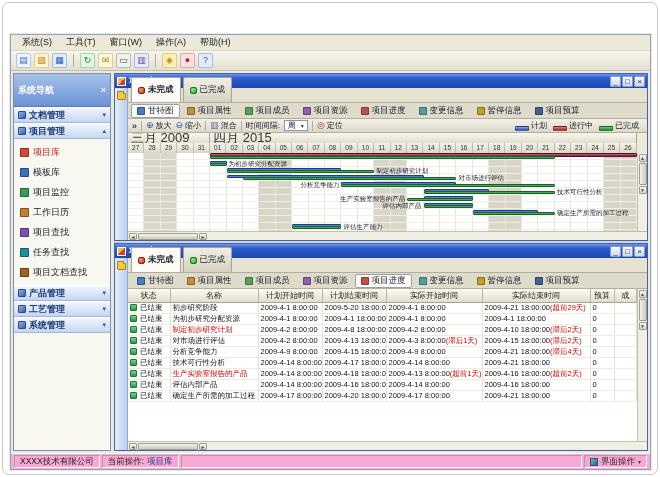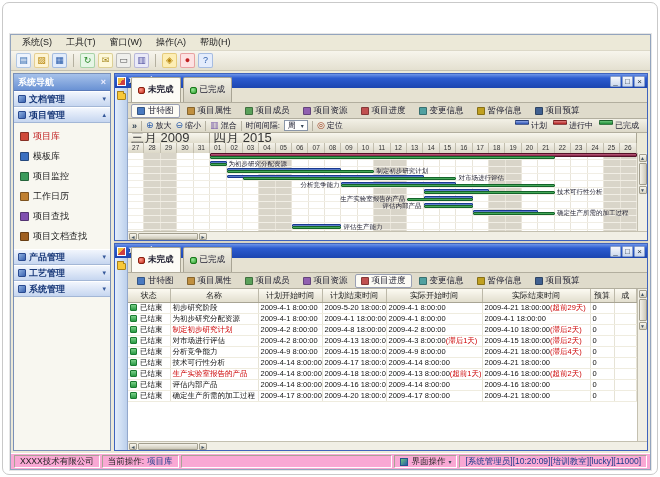--- a/index.html
+++ b/index.html
@@ -19,21 +19,21 @@
   .tico{width:15px;height:15px;border-radius:2px;display:inline-flex;align-items:center;justify-content:center;
         font-size:9px;line-height:1}
   .tsep{width:1px;height:13px;background:#b4b0a0;margin:0 3px}
 
   
   .content{flex:1;display:flex;padding:2px;min-height:0}
 
   
   .sidebar{width:98px;display:flex;flex-direction:column;border:1px solid #7a90b8;background:#f8f7f0}
   .sb-title{height:15px;flex:0 0 15px;background:linear-gradient(180deg,#a7c2ea,#6a92d4);color:#fff;
-            font-size:9px;font-weight:bold;display:flex;align-items:center;padding:8px 4px;border-bottom:1px solid #5a7ab8}
+            font-size:9px;font-weight:bold;display:flex;align-items:center;padding:16px 4px;border-bottom:1px solid #5a7ab8}
   .sb-x{margin-left:auto;font-size:9px;color:#eef;cursor:default}
   .sb-bodyc{flex:1;display:flex;flex-direction:column;min-height:0}
   .sb-sec{height:16px;flex:0 0 16px;background:linear-gradient(180deg,#f2f6fd,#c6d6f0);border-top:1px solid #fff;
           border-bottom:1px solid #a3b7d6;color:#1a3a7a;font-size:9px;font-weight:bold;
           display:flex;align-items:center;gap:3px;padding:0 4px;white-space:nowrap;overflow:hidden}
   .secico{width:8px;height:8px;background:linear-gradient(135deg,#8fb0e0,#3a62b0);border:1px solid #2a4a90;border-radius:1px;flex:0 0 8px}
   .arr{margin-left:auto;font-size:7px;color:#35589a}
   .sb-items{padding:5px 3px;display:flex;flex-direction:column;gap:4px;background:#f8f7f0}
   .sb-item{height:16px;display:flex;align-items:center;gap:4px;font-size:9px;color:#222;padding:0 3px;white-space:nowrap;overflow:hidden}
   .sb-item.active{color:#c02020}
@@ -83,21 +83,21 @@
        background:linear-gradient(180deg,#f3f1e7,#dcd8c8);border-bottom:1px solid #b2ae9e}
   .gt-ovf{font-size:9px;color:#345;font-weight:bold}
   .gsep{width:1px;height:10px;background:#b4b0a0}
   .gt-btn{display:flex;align-items:center;gap:2px;cursor:default}
   .gi{color:#2a5caa;font-size:9px;line-height:1}
   .gi-zi::before{content:"⊕"} .gi-zo::before{content:"⊖"} .gi-mix::before{content:"▥";color:#7a5caa}
   .gi-loc::before{content:"◎";color:#a04020}
   .combo{display:flex;align-items:center;border:1px solid #8a96a8;background:#fff;height:11px;padding:0 3px;font-size:8px}
   .combo::after{content:"▾";font-size:6px;margin-left:5px;color:#345}
   .glegend{margin-left:auto;display:flex;gap:6px;margin-right:4px}
-  .leg{display:flex;align-items:flex-start;gap:2px;font-size:8px;color:#223}
+  .leg{display:flex;align-items:flex-end;gap:2px;font-size:8px;color:#223}
   .legsw{width:14px;height:5px;border:1px solid rgba(0,0,0,.35);border-radius:1px}
 
   
   .ghead{margin-right:10px;flex:0 0 20px}
   .gmonths,.gdays{display:flex;height:10px;overflow:hidden}
   .gm{border-right:1px solid #aaa695;background:linear-gradient(180deg,#f8f6ee,#e1ddcd);font-size:13px;color:#333;
       display:flex;align-items:center;padding-left:3px;white-space:nowrap;overflow:hidden}
   .gd{font-size:6.5px;line-height:10px;text-align:center;color:#333;border-right:1px solid #c2beae;
       background:linear-gradient(180deg,#f4f2ea,#dcd8c8);overflow:hidden}
   .gwrap{flex:1;display:flex;min-height:0}
@@ -214,20 +214,24 @@
               <span class="itico" style="background:#3a9a5a"></span>
               <span>项目监控</span>
             </div>
             <div class="sb-item">
               <span class="itico" style="background:#c08030"></span>
               <span>工作日历</span>
             </div>
             <div class="sb-item">
               <span class="itico" style="background:#8050b0"></span>
               <span>项目查找</span>
+            </div>
+            <div class="sb-item">
+              <span class="itico" style="background:#2090a0"></span>
+              <span>任务查找</span>
             </div>
             <div class="sb-item">
               <span class="itico" style="background:#a06020"></span>
               <span>项目文档查找</span>
             </div>
           </div>
           <div class="sb-sec">
             <span class="secico"></span>
             <span>产品管理</span>
             <span class="arr">▾</span>
@@ -620,18 +624,15 @@
     <span class="seg">
       <span>当前操作:</span>
       <span class="opval">项目库</span>
     </span>
     <span class="seg segfill"></span>
     <span class="seg">
       <span class="gridico"></span>
       <span>界面操作</span>
       <span class="dd">▾</span>
     </span>
-    <span class="seg">
-      <span class="session">[系统管理员][10:20:09][培训教室][lucky][11000]</span>
-    </span>
   </div>
 
 </div>
 
 </body></html>

